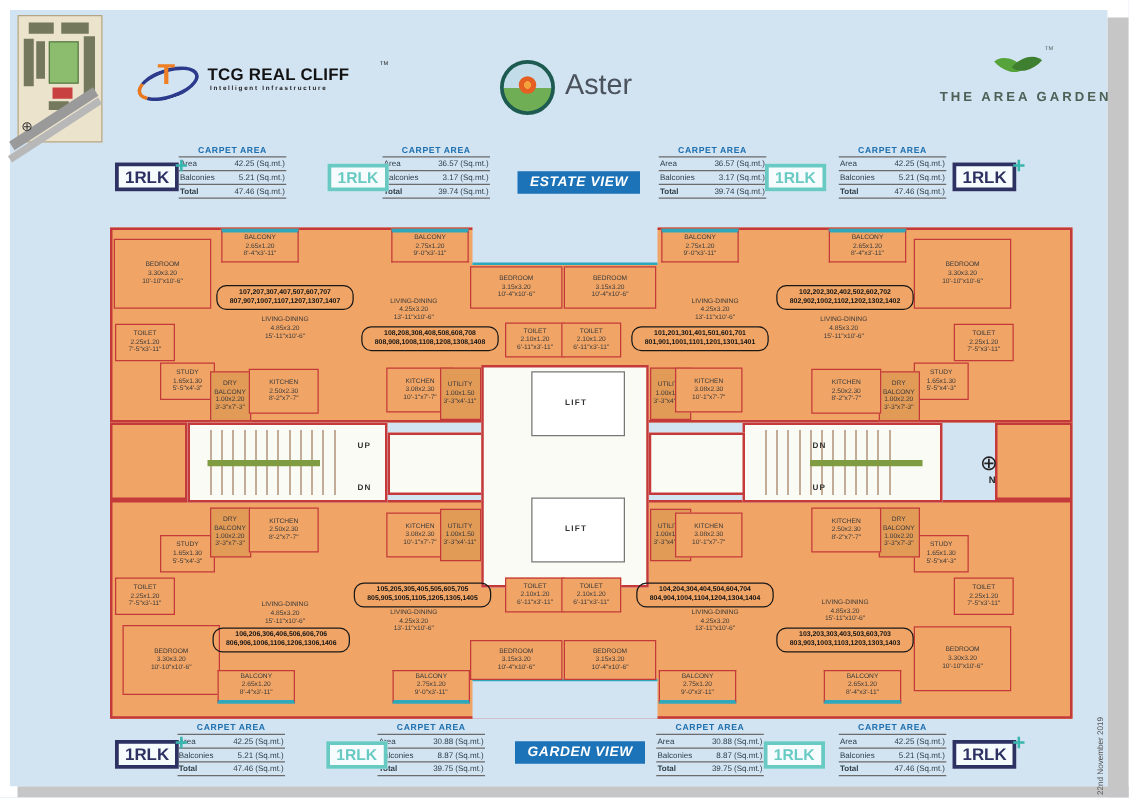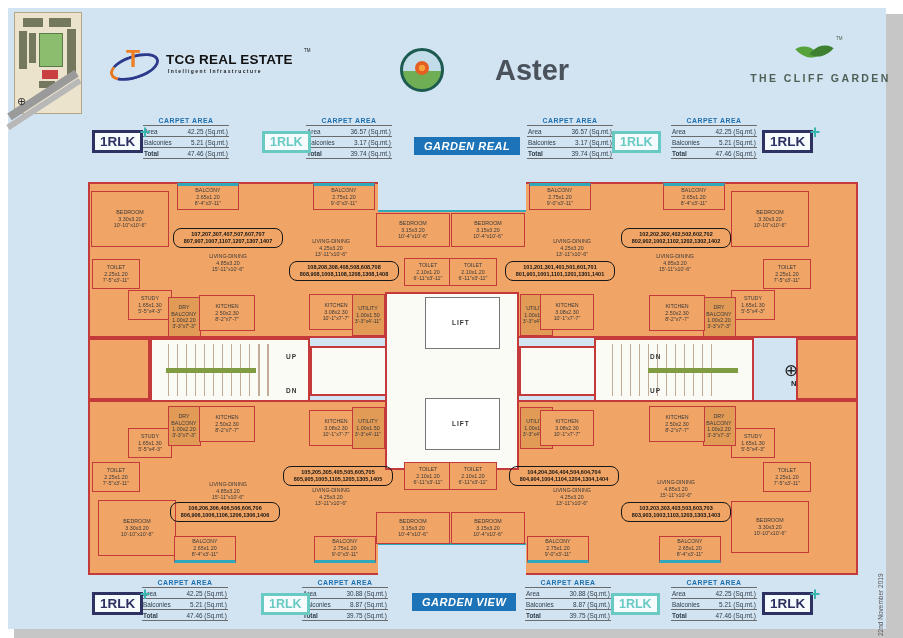--- a/index.html
+++ b/index.html
@@ -26,21 +26,21 @@
   .tcg-t{position:absolute;left:18px;top:0px;font-size:23px;font-weight:900;color:#ef7f24;}
   .tcg-name{position:absolute;left:58px;top:8px;font-size:13.5px;font-weight:900;color:#121212;letter-spacing:.2px;white-space:nowrap;}
   .tcg-tm{position:absolute;left:196px;top:4px;font-size:4.5px;color:#121212;}
   .tcg-tagline{position:absolute;left:60px;top:24px;font-size:5px;font-weight:bold;color:#181818;letter-spacing:1.4px;white-space:nowrap;}
 
   .aster-logo{position:absolute;left:392px;top:40px;height:44px;}
   .aster-icon{position:absolute;left:0;top:0;width:38px;height:38px;border-radius:50%;border:3px solid #1d5a50;
               background:linear-gradient(180deg,#c2dcea 0 52%,#6fae54 52% 100%);}
   .aster-flower{position:absolute;left:12px;top:10px;width:14px;height:14px;border-radius:50%;
                 background:radial-gradient(circle at 50% 50%, #f4a23c 0 30%, #e55f22 30% 100%);}
-  .aster-name{position:absolute;left:52px;top:6px;font-size:29px;font-weight:bold;color:#4a525c;margin-left:43px;}
+  .aster-name{position:absolute;left:52px;top:6px;font-size:23px;font-weight:normal;color:#4a525c;}
 
   .cliff-logo{position:absolute;left:740px;top:28px;width:145px;height:56px;}
   .leaf{position:absolute;width:15px;height:20px;background:#56a33b;border-radius:0 100% 0 100%;}
   .leaf.l{left:52px;top:6px;transform:rotate(-40deg);}
   .leaf.r{left:66px;top:5px;background:#3e8030;transform:scaleX(-1) rotate(-40deg);}
   .cliff-tm{position:absolute;left:88px;top:0px;font-size:4.5px;color:#4f6156;}
   .cliff-name{position:absolute;left:0px;top:36px;width:145px;text-align:center;font-size:10.5px;font-weight:bold;
               color:#4f6156;letter-spacing:2.4px;white-space:nowrap;}
 
   
@@ -104,37 +104,37 @@
     <div class="sm-road"></div>
     <div class="sm-road2"></div>
     <div class="sm-compass">⊕</div>
   </div>
 
   <div class="tcg-logo">
     <div class="tcg-icon">
       <div class="tcg-ellipse"></div>
       <div class="tcg-t">T</div>
     </div>
-    <div class="tcg-name">TCG REAL ESTATE</div>
+    <div class="tcg-name">TCG REAL CLIFF</div>
     <div class="tcg-tm">TM</div>
     <div class="tcg-tagline">Intelligent Infrastructure</div>
   </div>
 
   <div class="aster-logo">
     <div class="aster-icon">
       <div class="aster-flower"></div>
     </div>
     <div class="aster-name">Aster</div>
   </div>
 
   <div class="cliff-logo">
     <div class="leaf l"></div>
     <div class="leaf r"></div>
     <div class="cliff-tm">TM</div>
-    <div class="cliff-name">THE CLIFF GARDEN</div>
+    <div class="cliff-name">THE AREA GARDEN</div>
   </div>
 
   <div class="band" style="left:80px;top:174px;width:770px;height:156px;"></div>
   <div class="band" style="left:80px;top:392px;width:770px;height:175px;"></div>
   <div class="connector" style="left:80px;top:330px;width:62px;height:62px;"></div>
   <div class="connector" style="left:788px;top:330px;width:62px;height:62px;"></div>
   <div class="notch t" style="left:370px;top:172px;width:148px;height:32px;"></div>
   <div class="notch b" style="left:370px;top:535px;width:148px;height:32px;"></div>
 
   <div class="stairbox" style="left:142px;top:330px;width:160px;height:64px;">
@@ -583,18 +583,18 @@
     </div>
   <div id="badges-layer">
       <div class="rlk plus" style="left: 84px; top: 122px;">1RLK<span class="plus-sign">+</span></div>
       <div class="rlk teal" style="left: 254px; top: 123px;">1RLK</div>
       <div class="rlk teal" style="left: 604px; top: 123px;">1RLK</div>
       <div class="rlk plus" style="left: 754px; top: 122px;">1RLK<span class="plus-sign">+</span></div>
       <div class="rlk plus" style="left: 84px; top: 584px;">1RLK<span class="plus-sign">+</span></div>
       <div class="rlk teal" style="left: 253px; top: 585px;">1RLK</div>
       <div class="rlk teal" style="left: 603px; top: 585px;">1RLK</div>
       <div class="rlk plus" style="left: 754px; top: 584px;">1RLK<span class="plus-sign">+</span></div>
-      <div class="view-badge" style="left: 406px; top: 129px;">GARDEN REAL</div>
+      <div class="view-badge" style="left: 406px; top: 129px;">ESTATE VIEW</div>
       <div class="view-badge" style="left: 404px; top: 585px;">GARDEN VIEW</div>
     </div>
 
   <div class="date-note">22nd November 2019</div>
 </div>
 
 </body></html>

